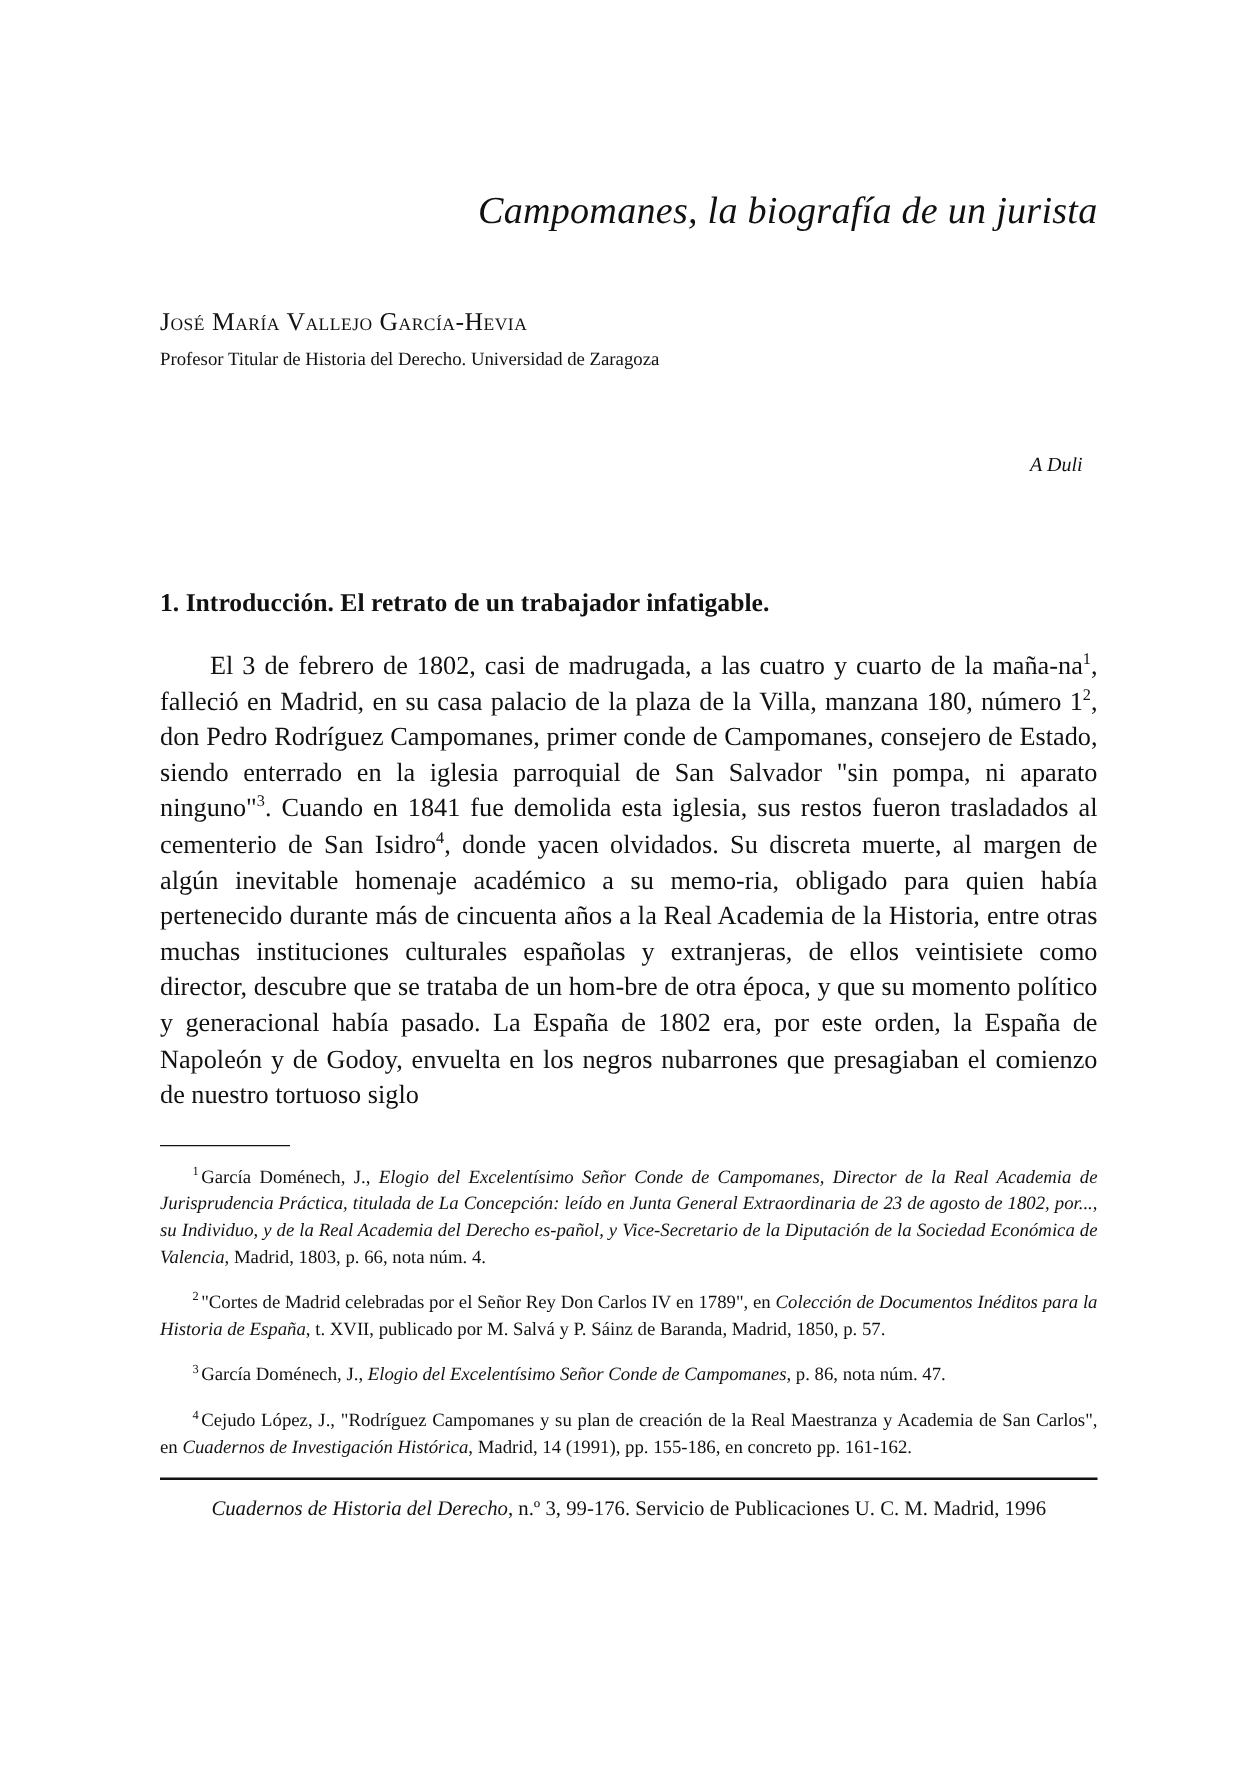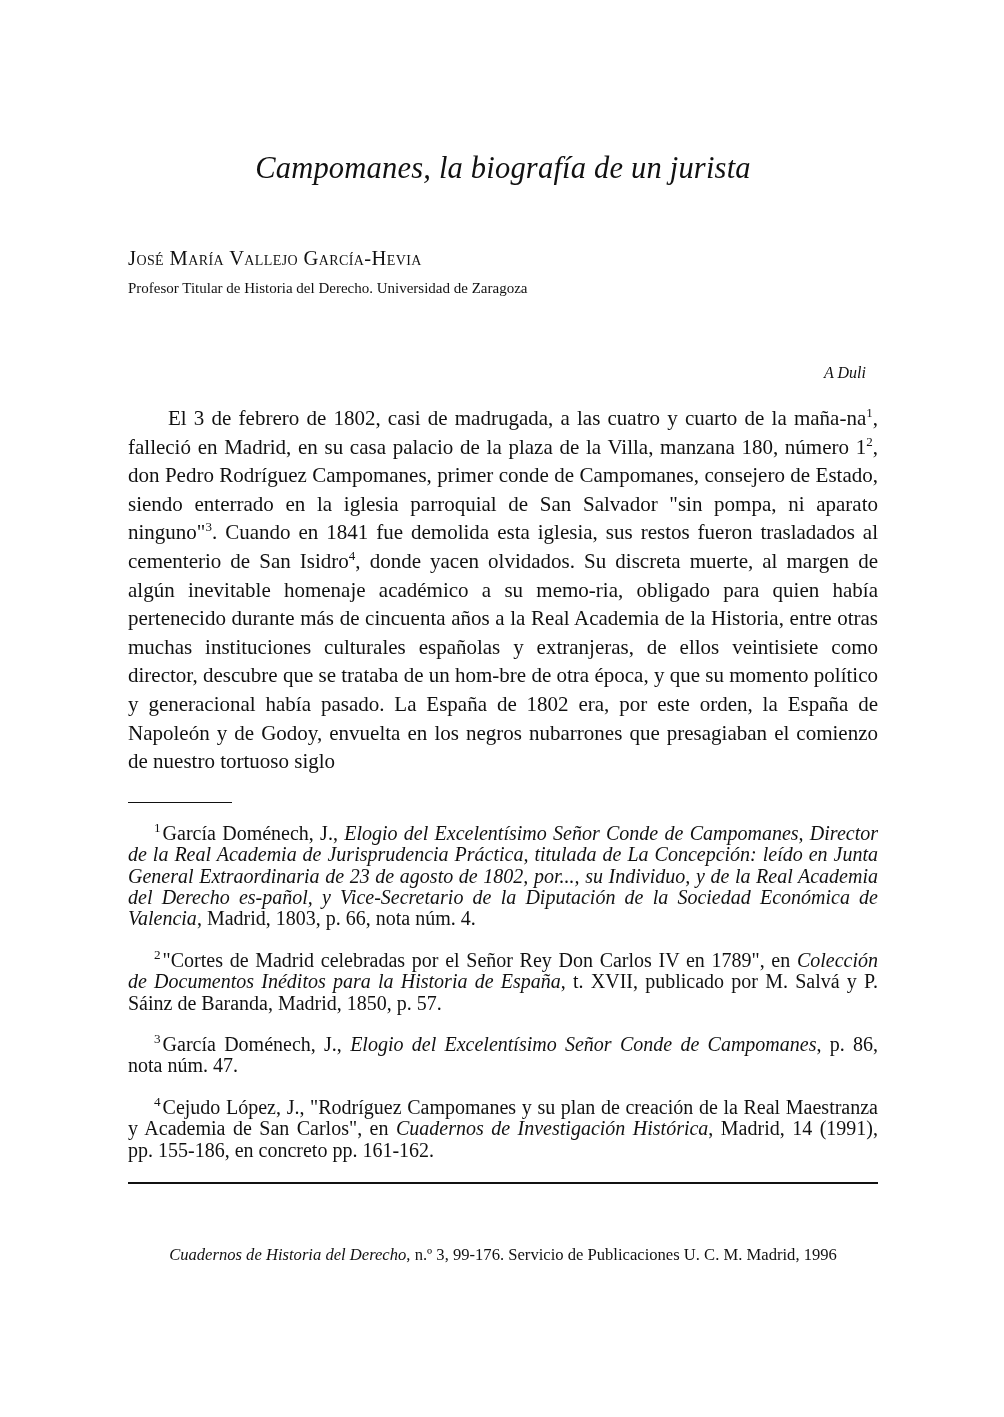--- a/index.html
+++ b/index.html
@@ -21,21 +21,21 @@
     position: absolute;
     left: 128px;
     top: 0;
     width: 750px;
     height: 1417px;
   }
 
   
   .title-block {
     margin-top: 148px;
-    text-align: center;
+    text-align: right;
   }
   .title-line {
     font-style: italic;
     font-size: 30.5px;
     line-height: 40px;
     letter-spacing: 0.2px;
     white-space: nowrap;
   }
 
   
@@ -98,21 +98,21 @@
     background: #111111;
     border: 0;
     margin-left: 0;
   }
   .footnotes {
     margin-top: 9px;
   }
   .footnote {
     text-align: justify;
     text-justify: inter-word;
-    font-size: 20px;
+    font-size: 15px;
     line-height: 21.4px;
     text-indent: 26px;
   }
   .footnote sup {
     font-size: 0.66em;
     vertical-align: super;
     line-height: 0;
     padding-right: 2px;
   }
   .footnote i { font-style: italic; }
@@ -122,21 +122,21 @@
     position: absolute;
     left: 0;
     top: 1182px;
     width: 750px;
     height: 1.6px;
     background: #111111;
   }
   .footer-line {
     position: absolute;
     left: 0;
-    top: 1244px;
+    top: 1196px;
     width: 750px;
     text-align: center;
     font-size: 16.6px;
     line-height: 22px;
   }
   .footer-line i { font-style: italic; }
 </style>
 </head>
 <body>
 
@@ -146,20 +146,21 @@
     <div class="title-line">Campomanes, la biografía de un jurista</div>
   </div>
 
   <div class="author-block">
     <div class="author-name">José María Vallejo García-Hevia</div>
     <div class="author-affil">Profesor Titular de Historia del Derecho. Universidad de Zaragoza</div>
   </div>
 
   <div class="dedication">A Duli</div>
 
+  <div class="section-heading">1. Introducción. El retrato de un trabajador infatigable.</div>
 
   <div class="body-block">
     <p class="body-par"><span>El 3 de febrero de 1802, casi de madrugada, a las cuatro y cuarto de la maña-na</span><sup>1</sup><span>, falleció en Madrid, en su casa palacio de la plaza de la Villa, manzana 180, número 1</span><sup>2</sup><span>, don Pedro Rodríguez Campomanes, primer conde de Campomanes, consejero de Estado, siendo enterrado en la iglesia parroquial de San Salvador "sin pompa, ni aparato ninguno"</span><sup>3</sup><span>. Cuando en 1841 fue demolida esta iglesia, sus restos fueron trasladados al cementerio de San Isidro</span><sup>4</sup><span>, donde yacen olvidados. Su discreta muerte, al margen de algún inevitable homenaje académico a su memo-ria, obligado para quien había pertenecido durante más de cincuenta años a la Real Academia de la Historia, entre otras muchas instituciones culturales españolas y extranjeras, de ellos veintisiete como director, descubre que se trataba de un hom-bre de otra época, y que su momento político y generacional había pasado. La España de 1802 era, por este orden, la España de Napoleón y de Godoy, envuelta en los negros nubarrones que presagiaban el comienzo de nuestro tortuoso siglo</span></p>
   </div>
 
   <div class="footnote-rule"></div>
 
   <div class="footnotes">
     <p class="footnote"><sup>1</sup><span>García Doménech, J., </span><i>Elogio del Excelentísimo Señor Conde de Campomanes, Director de la Real Academia de Jurisprudencia Práctica, titulada de La Concepción: leído en Junta General Extraordinaria de 23 de agosto de 1802, por..., su Individuo, y de la Real Academia del Derecho es-pañol, y Vice-Secretario de la Diputación de la Sociedad Económica de Valencia</i><span>, Madrid, 1803, p. 66, nota núm. 4.</span></p>
     <p class="footnote"><sup>2</sup><span>"Cortes de Madrid celebradas por el Señor Rey Don Carlos IV en 1789", en </span><i>Colección de Documentos Inéditos para la Historia de España</i><span>, t. XVII, publicado por M. Salvá y P. Sáinz de Baranda, Madrid, 1850, p. 57.</span></p>

